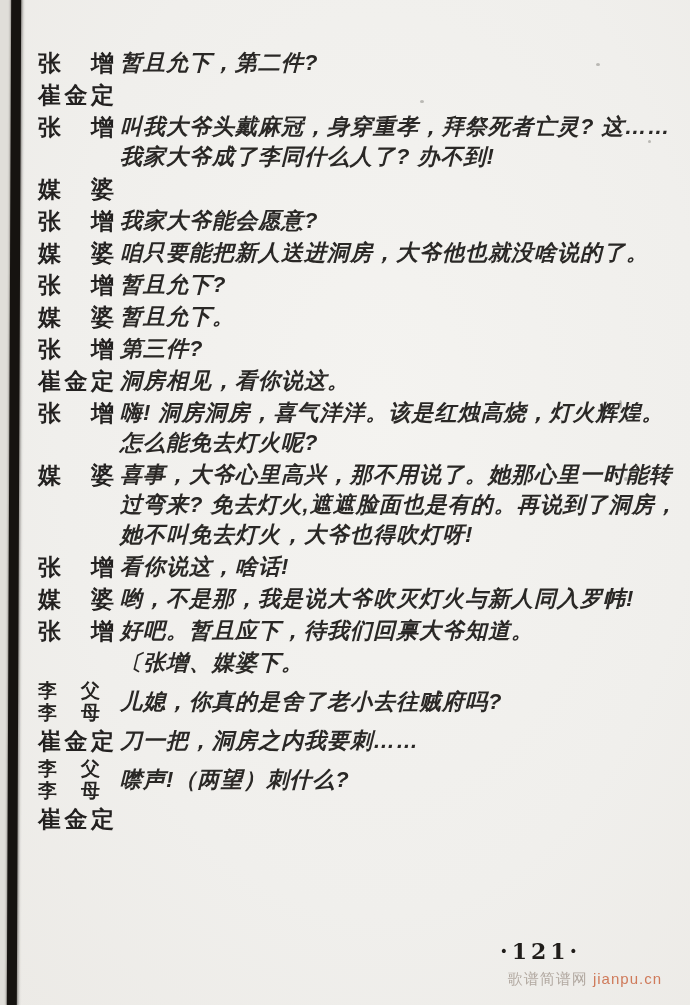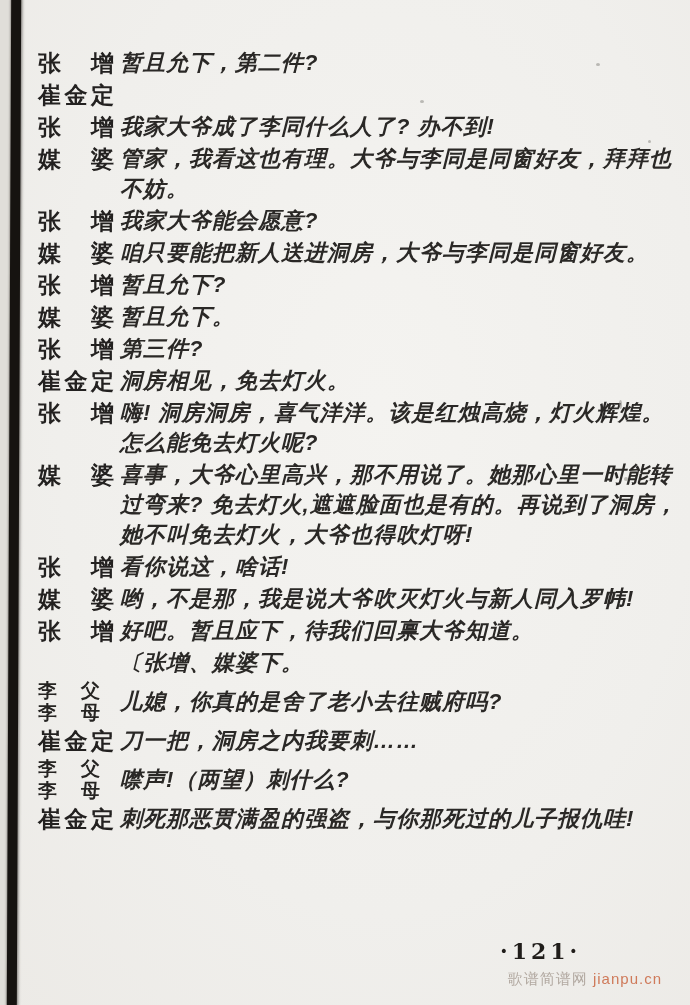--- a/index.html
+++ b/index.html
@@ -104,49 +104,46 @@
           <span>金</span>
           <span>定</span>
         </div>
       </div>
       <div class="entry">
         <div class="speaker">
           <span>张</span>
           <span>增</span>
         </div>
         <div class="lines">
+          <div class="line">叫我大爷头戴麻冠，身穿重孝，拜祭死者亡灵? 这……</div>
           <div class="line">我家大爷成了李同什么人了? 办不到!</div>
         </div>
       </div>
       <div class="entry">
         <div class="speaker">
           <span>媒</span>
           <span>婆</span>
         </div>
-        <div class="lines">
-          <div class="line">管家，我看这也有理。大爷与李同是同窗好友，拜拜也</div>
-          <div class="line">不妨。</div>
-        </div>
       </div>
       <div class="entry">
         <div class="speaker">
           <span>张</span>
           <span>增</span>
         </div>
         <div class="lines">
           <div class="line">我家大爷能会愿意?</div>
         </div>
       </div>
       <div class="entry">
         <div class="speaker">
           <span>媒</span>
           <span>婆</span>
         </div>
         <div class="lines">
-          <div class="line">咱只要能把新人送进洞房，大爷与李同是同窗好友。</div>
+          <div class="line">咱只要能把新人送进洞房，大爷他也就没啥说的了。</div>
         </div>
       </div>
       <div class="entry">
         <div class="speaker">
           <span>张</span>
           <span>增</span>
         </div>
         <div class="lines">
           <div class="line">暂且允下?</div>
         </div>
@@ -169,21 +166,21 @@
           <div class="line">第三件?</div>
         </div>
       </div>
       <div class="entry">
         <div class="speaker">
           <span>崔</span>
           <span>金</span>
           <span>定</span>
         </div>
         <div class="lines">
-          <div class="line">洞房相见，免去灯火。</div>
+          <div class="line">洞房相见，看你说这。</div>
         </div>
       </div>
       <div class="entry">
         <div class="speaker">
           <span>张</span>
           <span>增</span>
         </div>
         <div class="lines">
           <div class="line">嗨! 洞房洞房，喜气洋洋。该是红烛高烧，灯火辉煌。</div>
           <div class="line">怎么能免去灯火呢?</div>
@@ -274,23 +271,20 @@
         </div>
         <div class="lines">
           <div class="line">噤声!（两望）刺什么?</div>
         </div>
       </div>
       <div class="entry">
         <div class="speaker">
           <span>崔</span>
           <span>金</span>
           <span>定</span>
-        </div>
-        <div class="lines">
-          <div class="line">刺死那恶贯满盈的强盗，与你那死过的儿子报仇哇!</div>
         </div>
       </div>
     </div>
 
   <div class="speck s1"></div>
   <div class="speck s2"></div>
   <div class="speck s3"></div>
   <div class="speck s4"></div>
   <div class="speck s5"></div>
 

